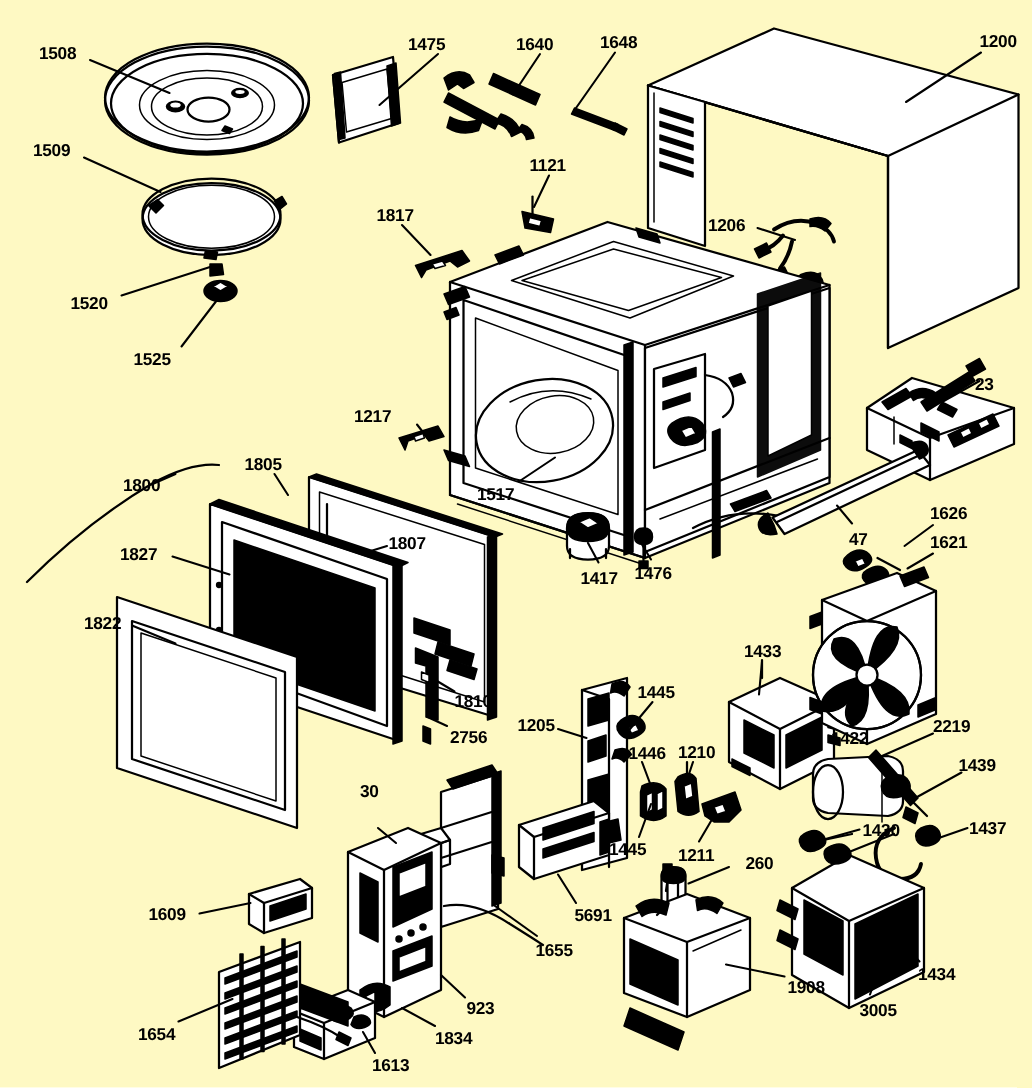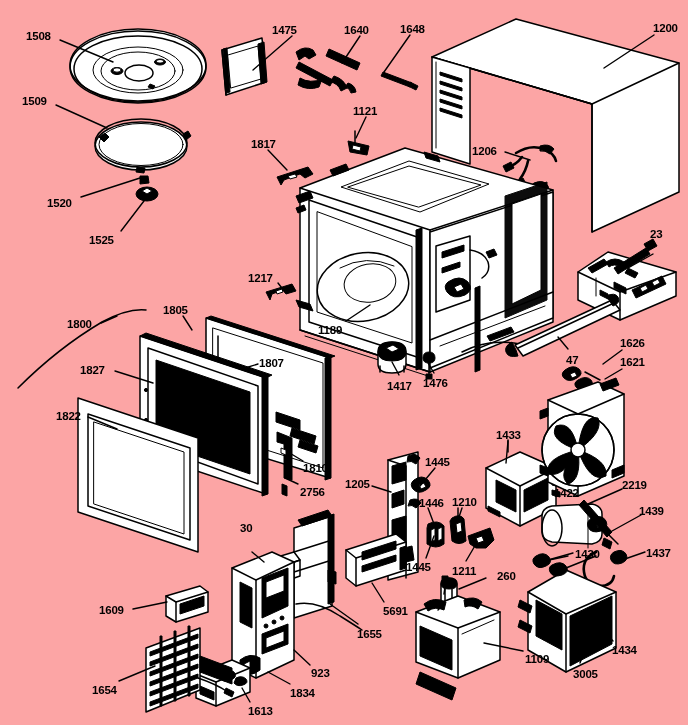--- a/index.html
+++ b/index.html
@@ -1,21 +1,21 @@
 <!DOCTYPE html>
 <html><head>
 <meta charset="utf-8">
 <title>Exploded Parts Diagram</title>
 <style>
   html,body{margin:0;padding:0;background:#fff;}
   body{font-family:"Liberation Sans", sans-serif;}
   #sheet{
     position:relative;
     width:688px;height:725px;
-    background:#fca5a5;
+    background:#fef9c3;
     overflow:hidden;
   }
   #art{position:absolute;left:0;top:0;width:688px;height:725px;}
   .callout{
     position:absolute;
     font-family:"Liberation Sans", sans-serif;
     font-size:11.5px;
     font-weight:bold;
     color:#000;
     letter-spacing:-0.2px;
@@ -529,49 +529,49 @@
   <div class="callout" style="left:22px;top:96px">1509</div>
   <div class="callout" style="left:47px;top:198px">1520</div>
   <div class="callout" style="left:89px;top:235px">1525</div>
   <div class="callout" style="left:272px;top:25px">1475</div>
   <div class="callout" style="left:344px;top:25px">1640</div>
   <div class="callout" style="left:400px;top:24px">1648</div>
   <div class="callout" style="left:353px;top:106px">1121</div>
   <div class="callout" style="left:251px;top:139px">1817</div>
   <div class="callout" style="left:653px;top:23px">1200</div>
   <div class="callout" style="left:472px;top:146px">1206</div>
-  <div class="callout" style="left:248px;top:273px">1217</div>
-  <div class="callout" style="left:318px;top:325px">1189</div>
+  <div class="callout" style="left:236px;top:273px">1217</div>
+  <div class="callout" style="left:318px;top:325px">1517</div>
   <div class="callout" style="left:387px;top:381px">1417</div>
   <div class="callout" style="left:423px;top:378px">1476</div>
-  <div class="callout" style="left:650px;top:229px">23</div>
+  <div class="callout" style="left:650px;top:252px">23</div>
   <div class="callout" style="left:566px;top:355px">47</div>
   <div class="callout" style="left:620px;top:338px">1626</div>
   <div class="callout" style="left:620px;top:357px">1621</div>
-  <div class="callout" style="left:67px;top:319px">1800</div>
+  <div class="callout" style="left:82px;top:319px">1800</div>
   <div class="callout" style="left:163px;top:305px">1805</div>
   <div class="callout" style="left:259px;top:358px">1807</div>
   <div class="callout" style="left:80px;top:365px">1827</div>
   <div class="callout" style="left:56px;top:411px">1822</div>
   <div class="callout" style="left:303px;top:463px">1810</div>
   <div class="callout" style="left:300px;top:487px">2756</div>
   <div class="callout" style="left:345px;top:479px">1205</div>
   <div class="callout" style="left:425px;top:457px">1445</div>
   <div class="callout" style="left:419px;top:498px">1446</div>
   <div class="callout" style="left:406px;top:562px">1445</div>
   <div class="callout" style="left:452px;top:497px">1210</div>
   <div class="callout" style="left:452px;top:566px">1211</div>
   <div class="callout" style="left:496px;top:430px">1433</div>
   <div class="callout" style="left:554px;top:488px">1422</div>
   <div class="callout" style="left:622px;top:480px">2219</div>
   <div class="callout" style="left:639px;top:506px">1439</div>
   <div class="callout" style="left:575px;top:549px">1430</div>
   <div class="callout" style="left:646px;top:548px">1437</div>
   <div class="callout" style="left:497px;top:571px">260</div>
-  <div class="callout" style="left:525px;top:654px">1109</div>
+  <div class="callout" style="left:525px;top:654px">1908</div>
   <div class="callout" style="left:612px;top:645px">1434</div>
   <div class="callout" style="left:573px;top:669px">3005</div>
   <div class="callout" style="left:383px;top:606px">5691</div>
   <div class="callout" style="left:240px;top:523px">30</div>
   <div class="callout" style="left:357px;top:629px">1655</div>
   <div class="callout" style="left:311px;top:668px">923</div>
   <div class="callout" style="left:290px;top:688px">1834</div>
   <div class="callout" style="left:248px;top:706px">1613</div>
   <div class="callout" style="left:92px;top:685px">1654</div>
   <div class="callout" style="left:99px;top:605px">1609</div>

